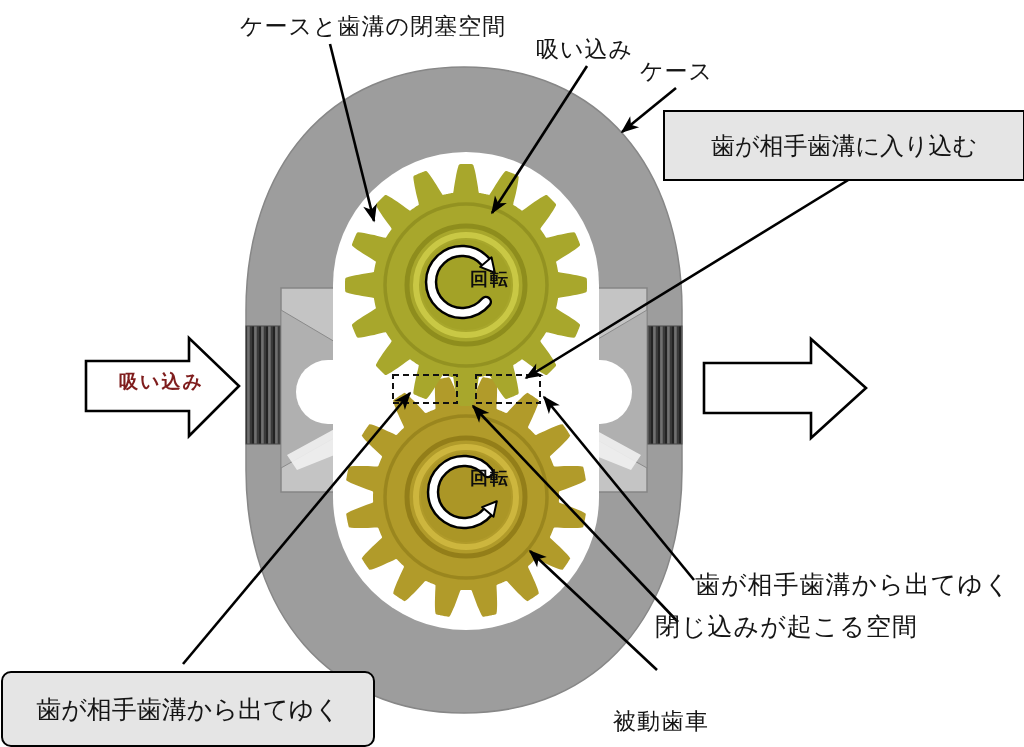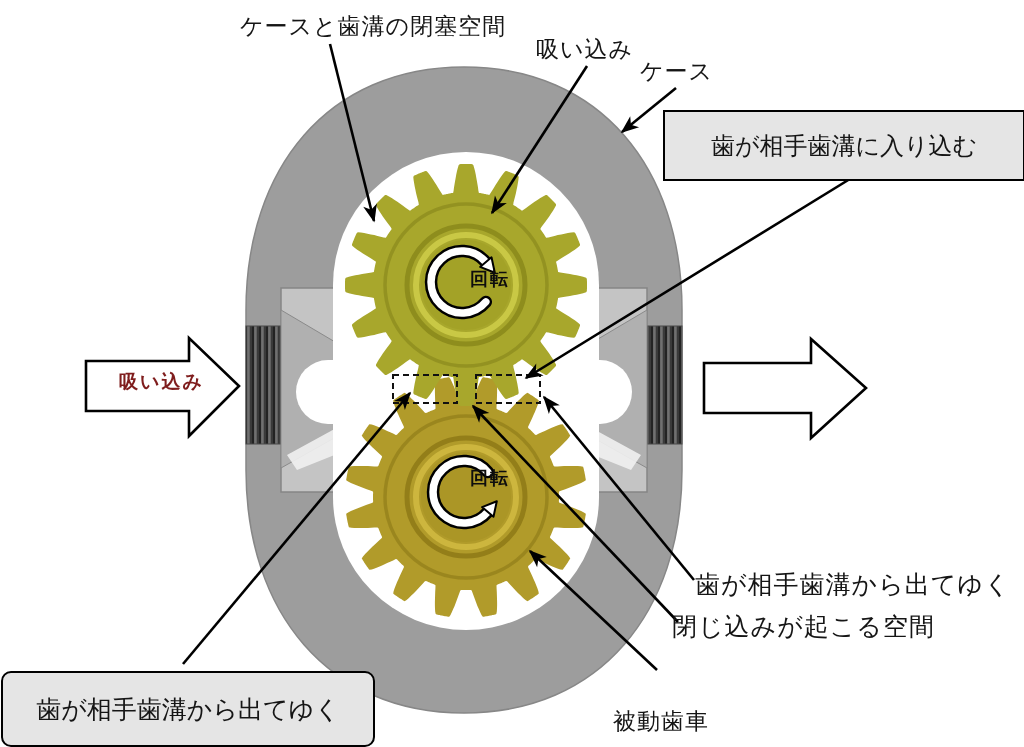--- a/index.html
+++ b/index.html
@@ -111,21 +111,21 @@
 </svg>
 
 <div class="lbl" style="left:200px;top:11px;font-size:23px;margin-left:40px;">ケースと歯溝の閉塞空間</div>
 
 <div class="lbl" style="left:536px;top:34px;font-size:23px;">吸い込み</div>
 
 <div class="lbl" style="left:640px;top:56px;font-size:23px;text-align:right;">ケース</div>
 
 <div class="lbl" style="left:695px;top:568px;font-size:25px;">歯が相手歯溝から出てゆく</div>
 
-<div class="lbl" style="left:672px;top:610px;font-size:25px;">閉じ込みが起こる空間</div>
+<div class="lbl" style="left:655px;top:610px;font-size:25px;">閉じ込みが起こる空間</div>
 
 <div class="lbl" style="left:613px;top:706px;font-size:23px;">被動歯車</div>
 
 <div class="note-box" style="left:663px;top:110px;width:358px;height:67px;font-size:24px;line-height:31px;">
   <div>歯が相手歯溝に入り込む</div>
 </div>
 
 <div class="note-box" style="left:1px;top:671px;width:370px;height:72px;font-size:25px;line-height:34px;border-radius:10px;">
   <div>歯が相手歯溝から出てゆく</div>
 </div>

